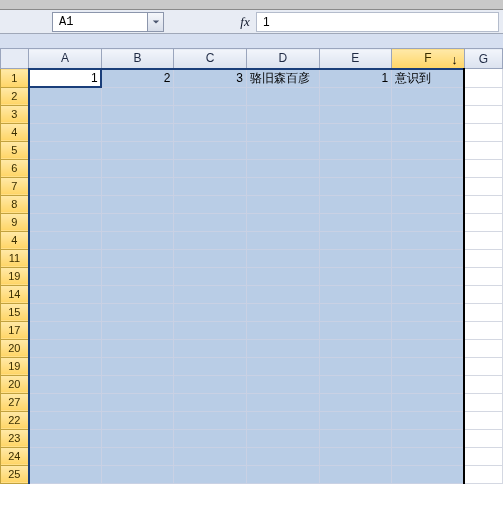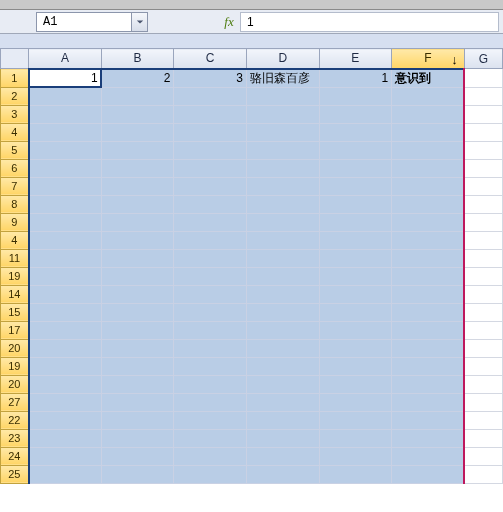--- a/index.html
+++ b/index.html
@@ -15,20 +15,21 @@
     height: 10px;
     background: #c9c9c9;
     border-bottom: 1px solid #8a8a8a;
   }
   .formula-bar {
     display: flex;
     align-items: center;
     height: 24px;
     background: #e8ecf4;
     border-bottom: 1px solid #a0a8b8;
+    padding-left: 16px;
   }
   .namebox-wrap {
     display: flex;
     align-items: center;
     height: 22px;
     margin-left: 36px;
   }
   .namebox {
     width: 96px;
     height: 20px;
@@ -50,21 +51,21 @@
     display: flex;
     align-items: center;
     justify-content: center;
   }
   .namebox-dd svg { width: 8px; height: 8px; }
   .fx-icon {
     width: 22px;
     margin-left: 70px;
     font-style: italic;
     font-family: "Times New Roman", serif;
-    color: #4d7c0f;
+    color: #0f172a;
     font-size: 13px;
     text-align: center;
   }
   .formula-input {
     flex: 1;
     height: 20px;
     background: #fff;
     border: 1px solid #b4bccc;
     padding: 0 6px;
     line-height: 18px;
@@ -136,21 +137,21 @@
     outline: 2px solid #1a3e7a;
     outline-offset: -1px;
   }
   td.cell.outside {
     background: #fff;
     border: 1px solid #d4d8e2;
   }
   
   .sel-top td.cell.insel { border-top: 2px solid #1a3e7a; }
   td.cell.sel-left { border-left: 2px solid #1a3e7a; }
-  td.cell.sel-right { border-right: 2px solid #be185d; font-weight: bold; }
+  td.cell.sel-right { border-right: 2px solid #000000; }
 </style>
 </head>
 <body>
 
 <div class="topbar"></div>
 
 <div class="formula-bar">
   <div class="namebox-wrap">
     <div class="namebox">
       <span>A1</span>

